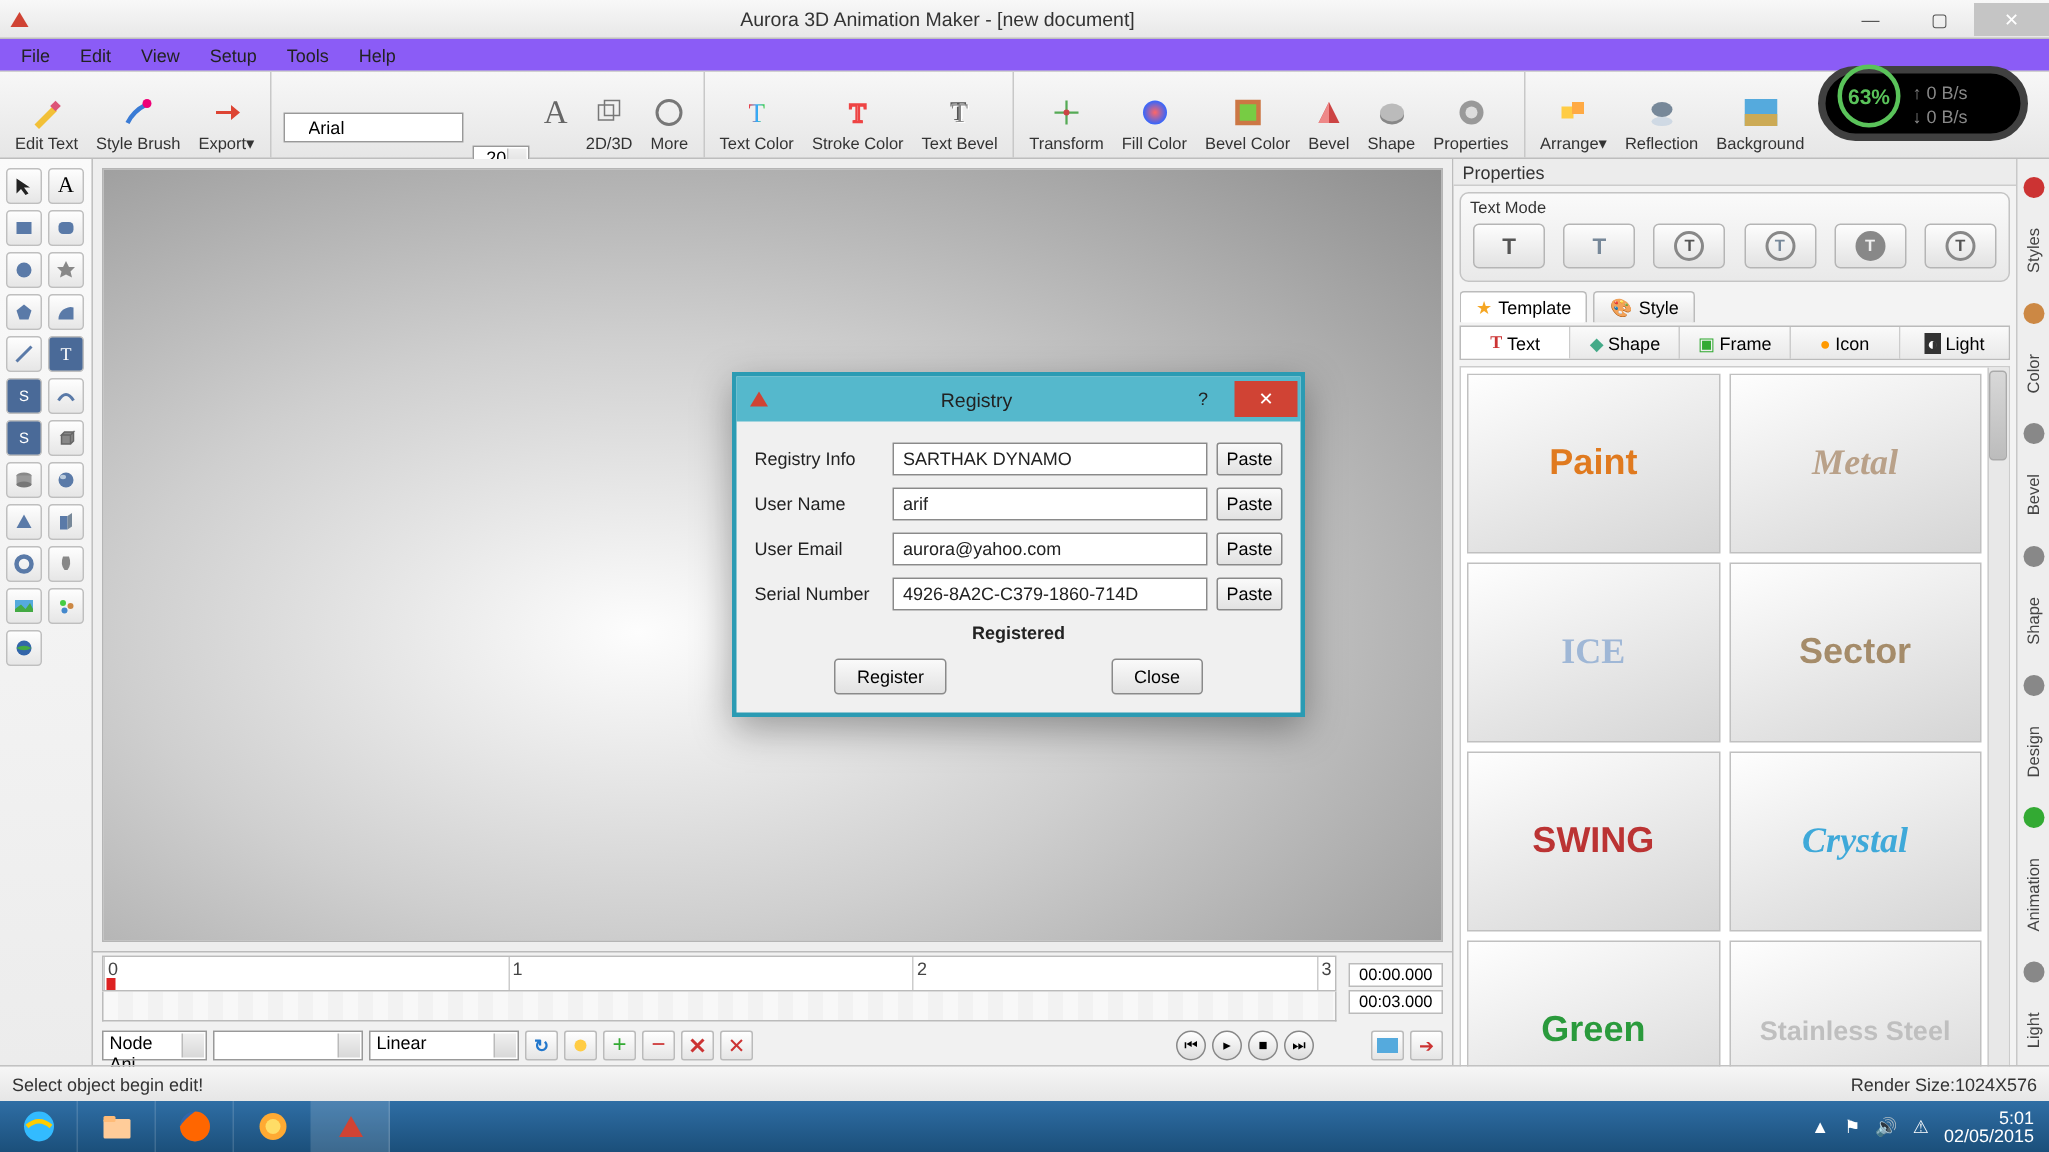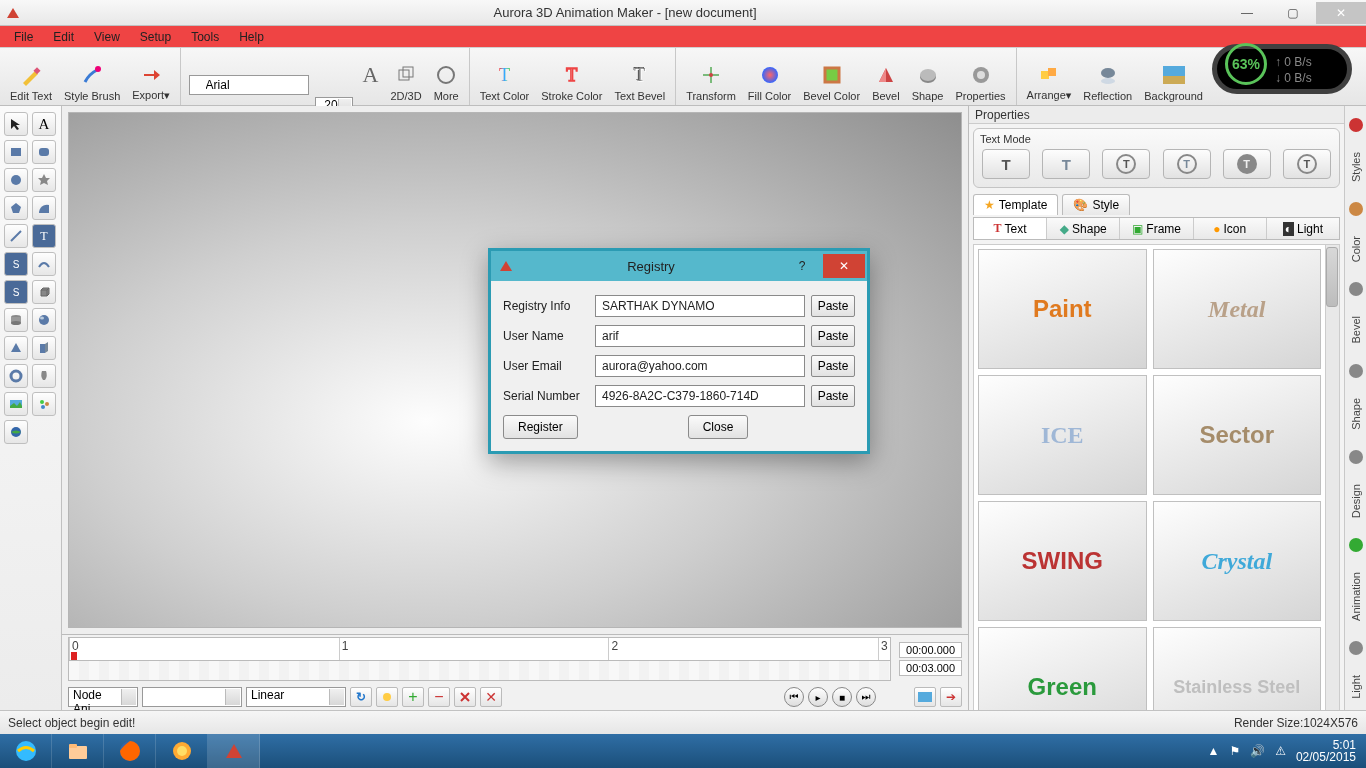--- a/index.html
+++ b/index.html
@@ -7,21 +7,21 @@
 
 
 .titlebar { height: 26px; background: linear-gradient(#f8f8f8,#e8e8e8); display: flex; align-items: center; border-bottom: 1px solid #c0c0c0; }
 .titlebar .icon-slot { width: 26px; height: 26px; display:flex;align-items:center;justify-content:center;}
 .titlebar .title { flex: 1; text-align: center; color: #333; font-size:13px;}
 .titlebar .win-btns { display:flex;}
 .titlebar .win-btn { width: 46px; height: 22px; display:flex;align-items:center;justify-content:center; color:#555;}
 .titlebar .win-close { width: 50px; background:#c5c5c5; color:#fff;}
 
 
-.menubar { height: 22px; background:#ef4444; display:flex;align-items:center; padding:0 4px;border-bottom:1px solid #d0d0d0;}
+.menubar { height: 22px; background:#8b5cf6; display:flex;align-items:center; padding:0 4px;border-bottom:1px solid #d0d0d0;}
 .menubar .item { padding: 2px 10px; color:#222;}
 
 
 .toolbars { height: 58px; background:linear-gradient(#f7f7f7,#e6e6e6); border-bottom:1px solid #bdbdbd; display:flex; }
 .tb-group { border-right:1px solid #c8c8c8; padding:3px 6px; display:flex; gap:4px;}
 .tb-col { display:flex; flex-direction:column; align-items:center; justify-content:flex-end; gap:2px; padding:0 4px;}
 .tb-col .lbl { font-size:11px; color:#333;white-space:nowrap;}
 .tb-col .glyph { height:26px; display:flex;align-items:center;justify-content:center;}
 .tb-stack { display:flex;flex-direction:column; gap:2px; padding:2px;}
 .font-sel { width:120px; height:20px; border:1px solid #999; background:#fff; padding:0 16px;}
@@ -94,21 +94,21 @@
 .dlg-title{height:30px;background:#55b8cc;display:flex;align-items:center;color:#222;}
 .dlg-title .t{flex:1;text-align:center;font-size:13px;}
 .dlg-title .help,.dlg-title .close{width:42px;height:24px;display:flex;align-items:center;justify-content:center;}
 .dlg-title .close{background:#d04334;color:#fff;margin-right:2px;}
 .dlg-body{padding:14px 12px 12px;}
 .frow{display:flex;align-items:center;gap:6px;margin-bottom:8px;}
 .flabel{width:86px;color:#222;font-size:12px;}
 .finput{flex:1;height:22px;border:1px solid #8a8a8a;background:#fff;padding:0 6px;color:#222;}
 .paste-btn{width:44px;height:22px;border:1px solid #8a8a8a;background:linear-gradient(#fafafa,#e2e2e2);border-radius:2px;}
 .dlg-status{text-align:center;font-weight:bold;color:#222;margin:4px 0 10px;}
-.dlg-btns{display:flex;justify-content:flex-start;gap:110px;}
+.dlg-btns{display:flex;justify-content:center;gap:110px;}
 .dlg-btn{padding:4px 14px;border:1px solid #8a8a8a;background:linear-gradient(#fafafa,#e2e2e2);border-radius:3px;}
 
 
 .app{position:absolute;left:0;right:0;top:0;bottom:34px;}
 .statusbar{bottom:0;}
 
 svg{display:block;}
 </style>
 </head>
 <body>
@@ -619,20 +619,21 @@
       <div class="frow">
         <div class="flabel">User Email</div>
         <input class="finput" value="aurora@yahoo.com" style="">
         <button class="paste-btn">Paste</button>
       </div>
       <div class="frow">
         <div class="flabel">Serial Number</div>
         <input class="finput" value="4926-8A2C-C379-1860-714D" style="">
         <button class="paste-btn">Paste</button>
       </div>
+      <div class="dlg-status">Registered</div>
       <div class="dlg-btns">
         <button class="dlg-btn">Register</button>
         <button class="dlg-btn">Close</button>
       </div>
     </div>
   </div>
 
 </div>
 
 <div class="taskbar">

